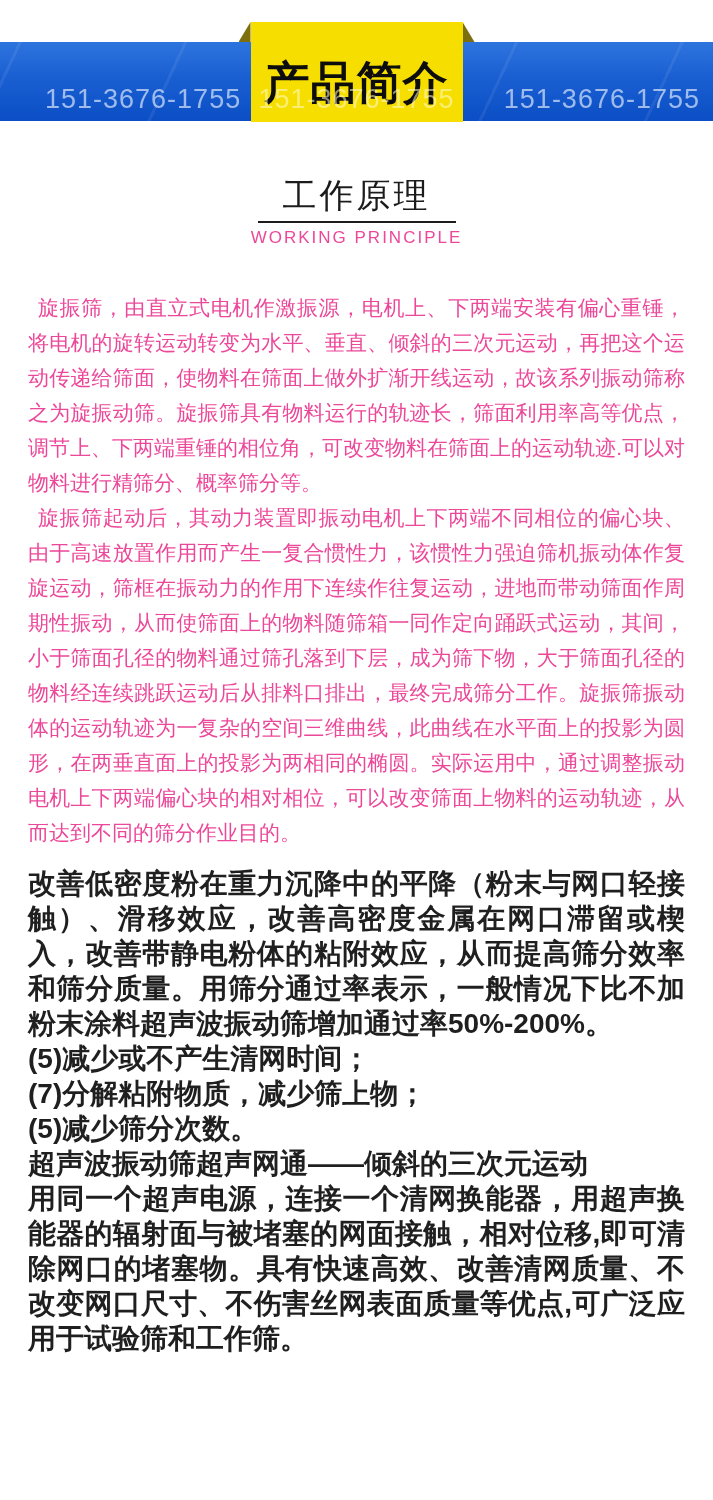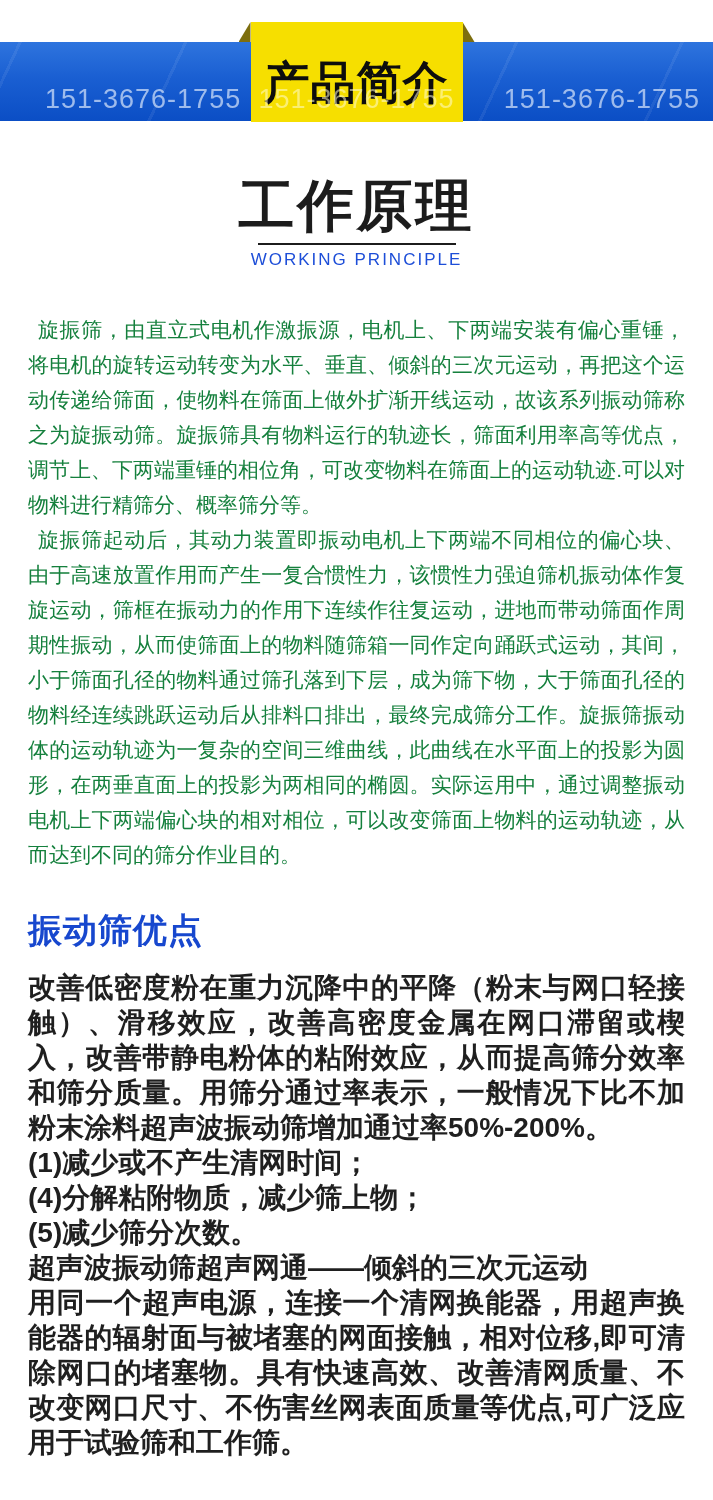--- a/index.html
+++ b/index.html
@@ -37,29 +37,29 @@
   }
   .fold { position:absolute; top:0; width:12px; height:20px; background:#7d6e0e; }
   .fold-left  { left:-12px;  clip-path:polygon(100% 0,100% 100%,0 100%); }
   .fold-right { right:-12px; clip-path:polygon(0 0,100% 100%,0 100%); }
 
   
   .content { margin:0 28px; }
 
   .wp-head { text-align:center; margin-top:56px; }
   .wp-title {
-    font-size:56px; font-weight:700; color:#1c1c1c;
+    font-size:34px; font-weight:400; color:#1c1c1c;
     letter-spacing:3px; line-height:1.0; display:inline-block;
   }
   .wp-underline { width:198px; height:2px; background:#1c1c1c; margin:9px auto 5px; }
-  .wp-sub { font-size:17px; color:#1d4ed8; letter-spacing:2px; }
+  .wp-sub { font-size:17px; color:#ec4899; letter-spacing:2px; }
 
   .wp-paras {
     margin-top:42px; font-size:21px; line-height:35px;
-    color:#15803d; text-align:justify;
+    color:#ec4899; text-align:justify;
   }
   .wp-paras p { text-indent:10px; }
 
   .adv-heading {
     margin-top:36px; font-size:34px; font-weight:700;
     color:#1747ce; letter-spacing:1px;
   }
   .adv-body {
     margin-top:16px; font-size:28px; line-height:35px;
     font-weight:600; color:#1f1f1f; text-align:left;
@@ -94,24 +94,23 @@
     <div class="wp-title">工作原理</div>
     <div class="wp-underline"></div>
     <div class="wp-sub">WORKING PRINCIPLE</div>
   </div>
 
   <div class="wp-paras">
     <p>旋振筛，由直立式电机作激振源，电机上、下两端安装有偏心重锤，将电机的旋转运动转变为水平、垂直、倾斜的三次元运动，再把这个运动传递给筛面，使物料在筛面上做外扩渐开线运动，故该系列振动筛称之为旋振动筛。旋振筛具有物料运行的轨迹长，筛面利用率高等优点，调节上、下两端重锤的相位角，可改变物料在筛面上的运动轨迹.可以对物料进行精筛分、概率筛分等。</p>
     <p>旋振筛起动后，其动力装置即振动电机上下两端不同相位的偏心块、由于高速放置作用而产生一复合惯性力，该惯性力强迫筛机振动体作复旋运动，筛框在振动力的作用下连续作往复运动，进地而带动筛面作周期性振动，从而使筛面上的物料随筛箱一同作定向踊跃式运动，其间，小于筛面孔径的物料通过筛孔落到下层，成为筛下物，大于筛面孔径的物料经连续跳跃运动后从排料口排出，最终完成筛分工作。旋振筛振动体的运动轨迹为一复杂的空间三维曲线，此曲线在水平面上的投影为圆形，在两垂直面上的投影为两相同的椭圆。实际运用中，通过调整振动电机上下两端偏心块的相对相位，可以改变筛面上物料的运动轨迹，从而达到不同的筛分作业目的。</p>
   </div>
 
-  <div class="adv-heading">振动筛优点</div>
 
   <div class="adv-body">
     <div class="adv-intro">改善低密度粉在重力沉降中的平降（粉末与网口轻接触）、滑移效应，改善高密度金属在网口滞留或楔入，改善带静电粉体的粘附效应，从而提高筛分效率和筛分质量。用筛分通过率表示，一般情况下比不加粉末涂料超声波振动筛增加通过率50%-200%。</div>
-    <div class="adv-item">(1)减少或不产生清网时间；</div>
-    <div class="adv-item">(4)分解粘附物质，减少筛上物；</div>
+    <div class="adv-item">(5)减少或不产生清网时间；</div>
+    <div class="adv-item">(7)分解粘附物质，减少筛上物；</div>
     <div class="adv-item">(5)减少筛分次数。</div>
     <div class="ultra-subtitle">超声波振动筛超声网通——倾斜的三次元运动</div>
     <div class="ultra-text">用同一个超声电源，连接一个清网换能器，用超声换能器的辐射面与被堵塞的网面接触，相对位移,即可清除网口的堵塞物。具有快速高效、改善清网质量、不改变网口尺寸、不伤害丝网表面质量等优点,可广泛应用于试验筛和工作筛。</div>
   </div>
 
 </div>
 
 </body></html>

